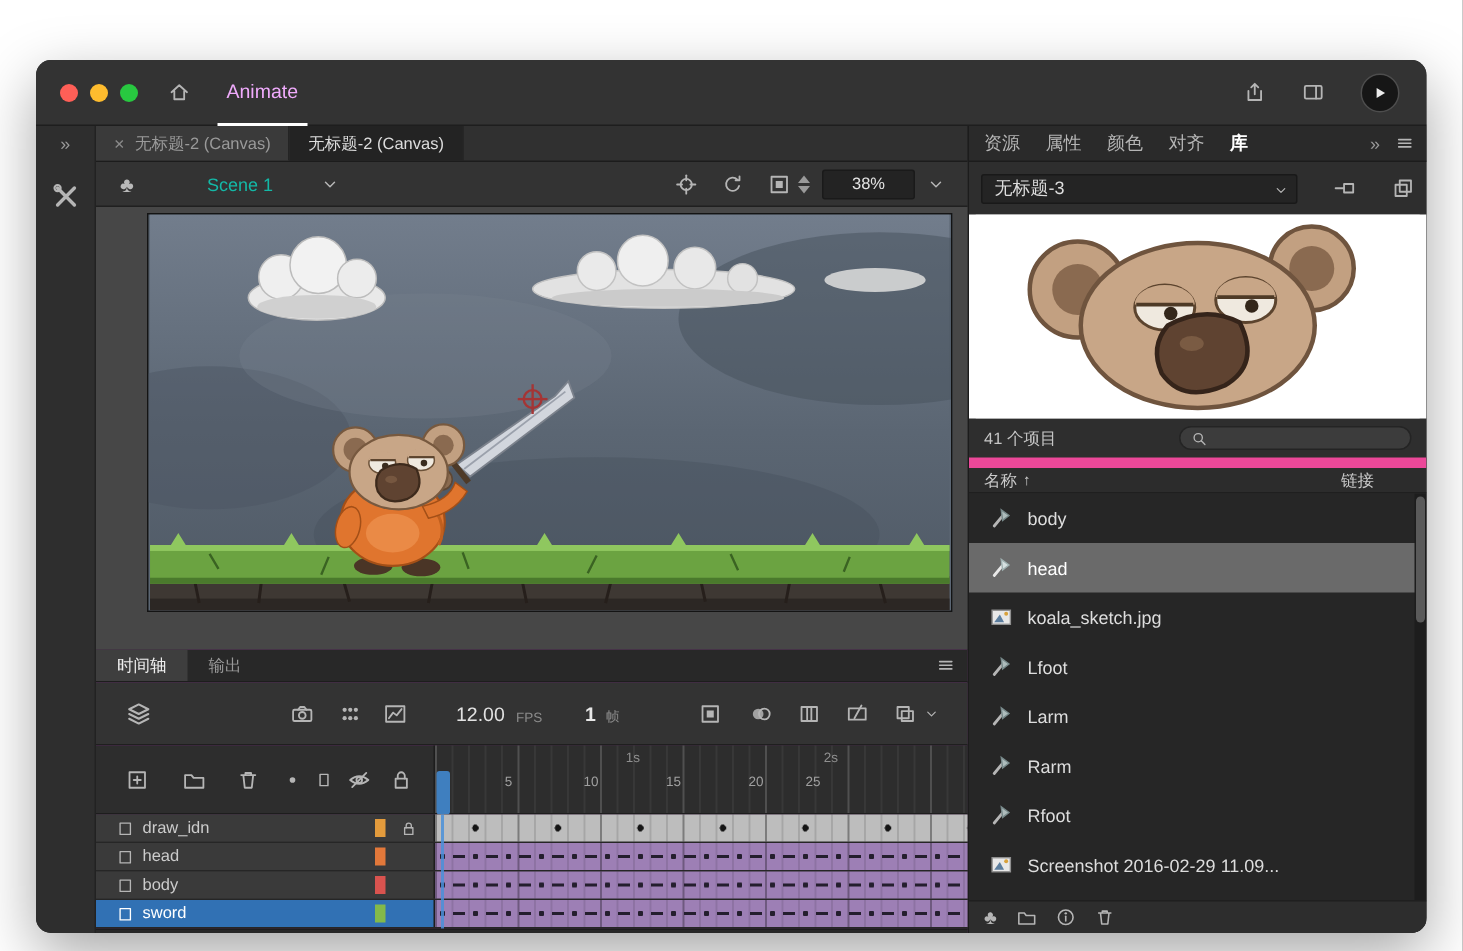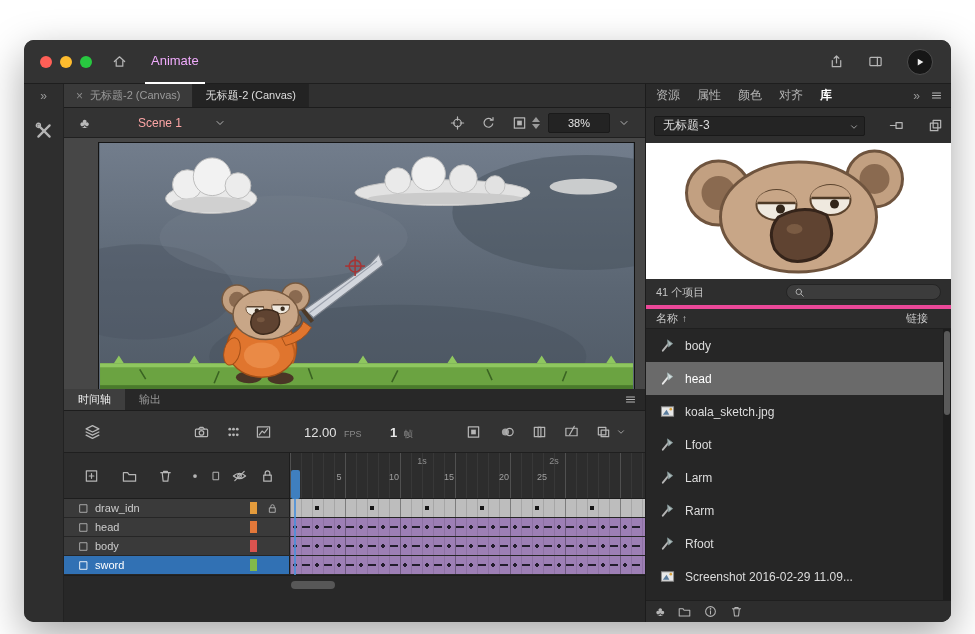--- a/index.html
+++ b/index.html
@@ -31,32 +31,32 @@
   
   .center{width:581px;display:flex;flex-direction:column;}
   .doctabs{height:24px;background:#303030;display:flex;align-items:stretch;border-bottom:1px solid #1c1c1c;font-size:11px;}
   .dtab{display:flex;align-items:center;padding:0 12px;gap:7px;color:#9a9a9a;background:#3a3a3a;border-right:1px solid #242424;}
   .dtab.active{background:#232323;color:#ddd;}
   .closex{color:#8a8a8a;font-size:12px;}
 
   .stagebar{height:30px;background:#333;border-bottom:1px solid #202020;position:relative;}
   .stagebar .ab{position:absolute;top:50%;transform:translateY(-50%);}
   .club{color:#b9b9b9;font-size:14px;}
-  .scene{color:#fca5a5;font-size:12px;}
+  .scene{color:#14b8a6;font-size:12px;}
   .zoombox{width:62px;height:20px;background:#232323;border:1px solid #1a1a1a;border-radius:2px;display:flex;align-items:center;justify-content:center;font-size:11px;color:#e3e3e3;}
   .stepper{display:flex;flex-direction:column;gap:2px;align-items:center;}
   .stepper i{display:block;width:0;height:0;border-left:4px solid transparent;border-right:4px solid transparent;}
   .stepper .up{border-bottom:5px solid #9a9a9a;}
   .stepper .dn{border-top:5px solid #9a9a9a;}
 
   .canvas{flex:1;background:#474747;position:relative;}
   .art{position:absolute;left:34px;top:4px;width:537px;height:266px;border:1px solid #141414;display:block;background:#5b6673;}
 
   
-  .timeline{height:233px;display:flex;flex-direction:column;background:#d946ef;}
+  .timeline{height:189px;display:flex;flex-direction:column;background:#d946ef;}
   .tl-tabs{height:22px;background:#282828;display:flex;align-items:stretch;font-size:11px;position:relative;border-bottom:1px solid #1d1d1d;}
   .tl-tab{padding:0 14px;display:flex;align-items:center;color:#999;}
   .tl-tab.active{background:#3e3e3e;color:#eee;}
   .tl-right-ic{position:absolute;right:8px;top:4px;}
 
   .tl-toolbar{height:42px;background:#333;border-bottom:1px solid #1f1f1f;position:relative;}
   .tl-toolbar .ab{position:absolute;top:50%;transform:translateY(-50%);}
   .fpsv{font-size:13px;color:#e2e2e2;}
   .unit{font-size:9px;color:#8a8a8a;}
   .framev{font-size:13px;font-weight:bold;color:#e8e8e8;}
@@ -87,22 +87,22 @@
   .rp-tabs{height:24px;background:#2a2a2a;border-bottom:1px solid #1c1c1c;display:flex;align-items:center;font-size:12px;color:#b5b5b5;padding:0 10px;gap:17px;position:relative;}
   .rp-tab.active{color:#fff;font-weight:bold;}
   .rp-tabs-right{position:absolute;right:8px;display:flex;gap:10px;align-items:center;color:#999;}
   .rp-docrow{height:35px;display:flex;align-items:center;padding:0 8px;gap:24px;}
   .rp-select{width:230px;height:20px;background:#242424;border:1px solid #191919;border-radius:2px;display:flex;align-items:center;padding:0 8px;font-size:12px;color:#ddd;position:relative;}
   .rp-select .chev{position:absolute;right:5px;top:5px;}
   .rp-preview{height:136px;background:#fff;position:relative;}
   .rp-preview svg{display:block;width:100%;height:100%;}
   .rp-count{height:26px;display:flex;align-items:center;padding:0 10px;font-size:11px;color:#c5c5c5;position:relative;}
   .searchbox{position:absolute;left:140px;right:10px;height:16px;background:#3c3c3c;border:1px solid #242424;border-radius:8px;display:flex;align-items:center;padding:0 7px;}
-  .rp-lhead{height:24px;background:#2c2c2c;border-top:4px solid #ec4899;border-bottom:1px solid #1f1f1f;display:flex;align-items:center;padding:0 10px;font-size:11px;color:#c9c9c9;position:relative;gap:4px;}
-  .rp-lhead .link{position:absolute;left:260px;}
+  .rp-lhead{height:24px;background:#2c2c2c;border-top:7px solid #ec4899;border-bottom:1px solid #1f1f1f;display:flex;align-items:center;padding:0 10px;font-size:11px;color:#c9c9c9;position:relative;gap:4px;}
+  .rp-lhead .link{position:absolute;left:248px;}
   .rp-list{flex:1;background:#262626;position:relative;overflow:hidden;}
   .lib-row{height:33px;display:flex;align-items:center;padding-left:14px;gap:10px;font-size:12px;color:#ddd;}
   .lib-row.selected{background:#6a6a6a;color:#fff;}
   .lib-scroll{position:absolute;right:0;top:0;bottom:0;width:8px;background:#1d1d1d;}
   .lib-thumb{position:absolute;right:1px;top:2px;width:6px;height:84px;background:#5a5a5a;border-radius:3px;}
   .rp-bottom{height:22px;background:#2d2d2d;border-top:1px solid #1f1f1f;display:flex;align-items:center;padding:0 10px;gap:13px;}
   .sorticon{color:#c9c9c9;font-size:10px;}
 </style>
 </head>
 <body>

